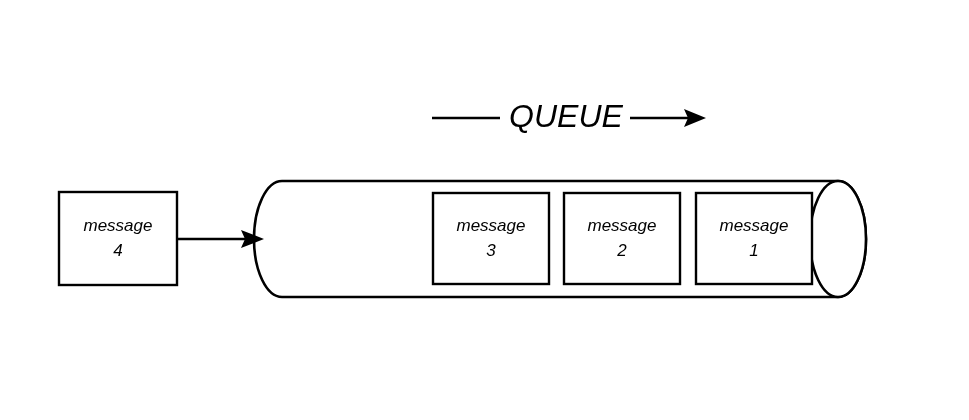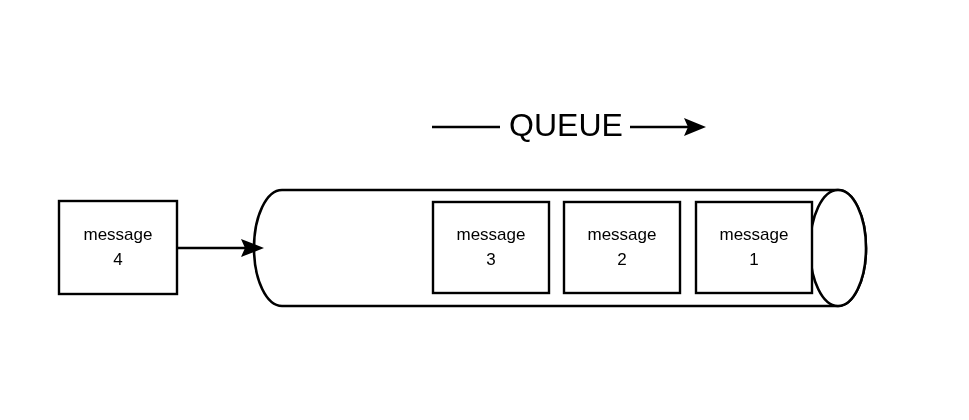--- a/index.html
+++ b/index.html
@@ -10,24 +10,25 @@
   body {
     width: 969px;
     height: 420px;
     position: relative;
     overflow: hidden;
     font-family: "Liberation Sans", sans-serif;
     color: #000000;
   }
   #diagram-root {
     position: absolute;
-    top: 16px;
+    top: 7px;
     left: 0;
     width: 969px;
     height: 296px;
+    font-style: italic;
   }
   svg.diagram-canvas {
     display: block;
     width: 969px;
     height: 420px;
   }
   .box-shape {
     fill: #ffffff;
     stroke: #000000;
     stroke-width: 2.4;

